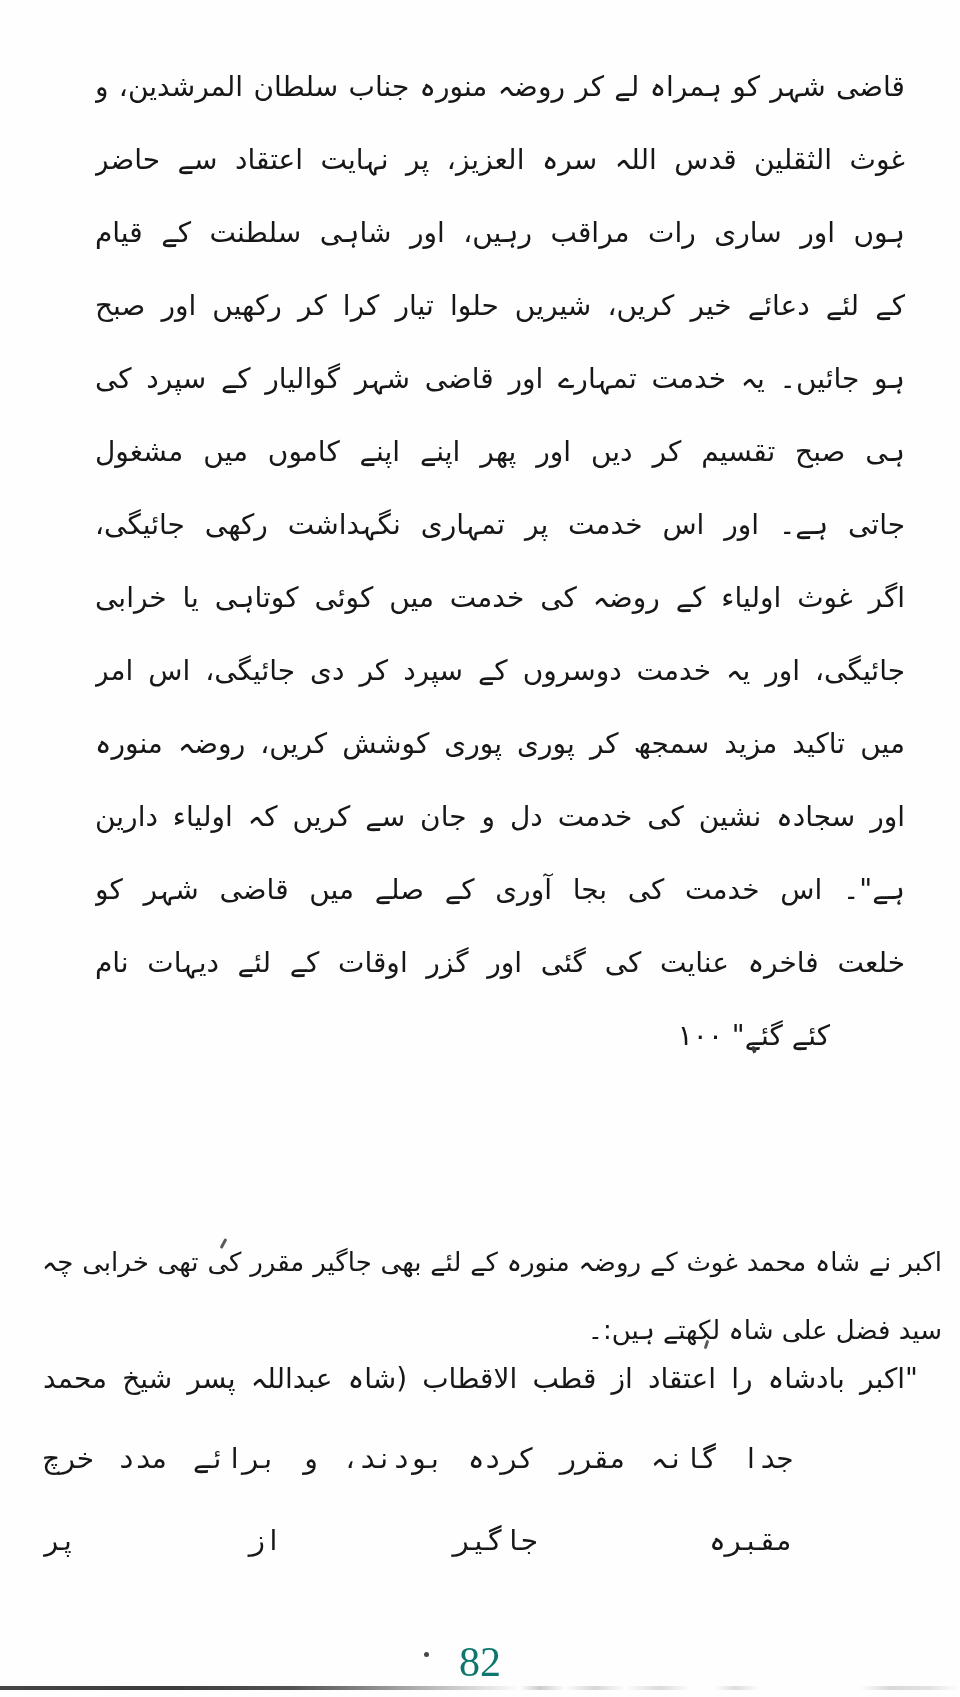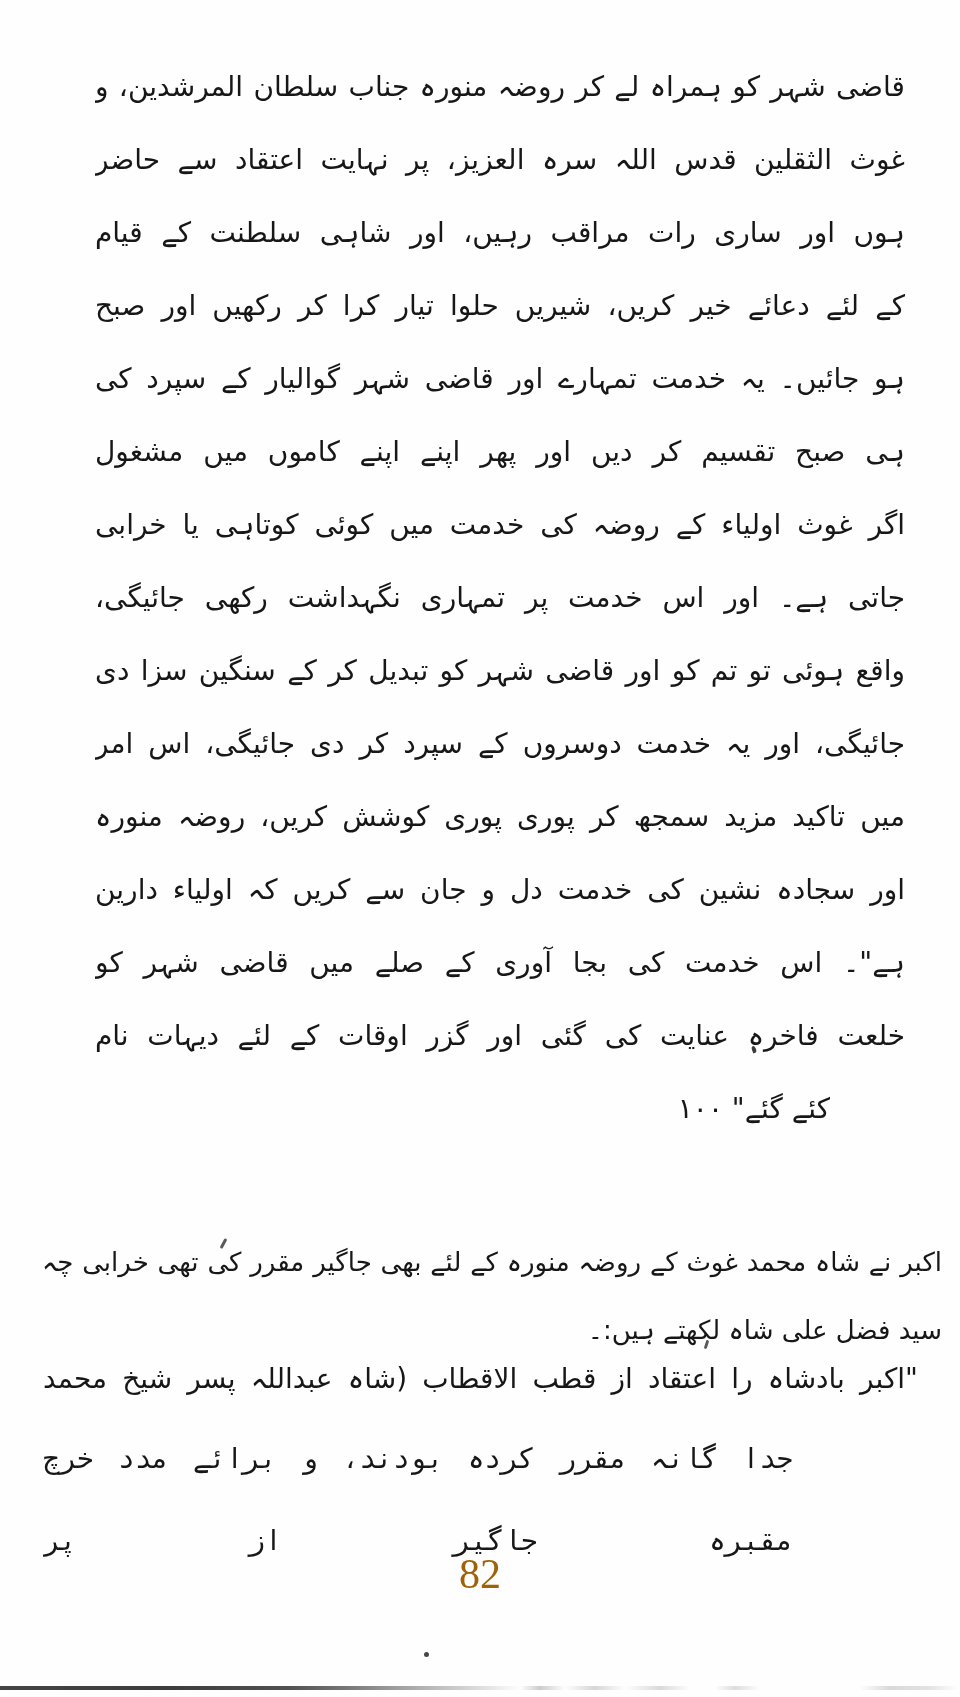--- a/index.html
+++ b/index.html
@@ -51,27 +51,27 @@
   .q2 {
     position: absolute;
     top: 1338px; right: 42px;
     width: 875px;
   }
   .q2 .tline { font-size: 28px; line-height: 82px; }
   .q2 .lastindent { padding-right: 125px; font-family: Liberation Mono, monospace; }
   
   .pagenum {
     position: absolute;
-    top: 1550px; left: 0;
+    top: 1638px; left: 0;
     width: 960px;
     text-align: center;
     direction: ltr;
     font-family: "Liberation Serif", serif;
     font-size: 42px;
-    color: #a16207;
+    color: #0f766e;
   }
   
   .scan-line {
     position: absolute;
     top: 1686px; left: 0;
     width: 960px; height: 4px;
     background: linear-gradient(to right,
       #454545 0px, #3d3d3d 170px, #525252 290px,
       rgba(80,80,80,0.78) 345px, rgba(100,100,100,0.5) 420px,
       rgba(120,120,120,0.3) 470px, rgba(0,0,0,0) 520px,
@@ -95,23 +95,22 @@
 
 <div class="page">
 
   <div class="q1">
     <div class="tline just">قاضی شہر کو ہمراہ لے کر روضہ منورہ جناب سلطان المرشدین، و</div>
     <div class="tline just">غوث الثقلین قدس اللہ سرہ العزیز، پر نہایت اعتقاد سے حاضر</div>
     <div class="tline just">ہوں اور ساری رات مراقب رہیں، اور شاہی سلطنت کے قیام</div>
     <div class="tline just">کے لئے دعائے خیر کریں، شیریں حلوا تیار کرا کر رکھیں اور صبح</div>
     <div class="tline just">ہو جائیں۔ یہ خدمت تمہارے اور قاضی شہر گوالیار کے سپرد کی</div>
     <div class="tline just">ہی صبح تقسیم کر دیں اور پھر اپنے اپنے کاموں میں مشغول</div>
+    <div class="tline just">جاتی ہے۔ اور اس خدمت پر تمہاری نگہداشت رکھی جائیگی،</div>
     <div class="tline just">اگر غوث اولیاء کے روضہ کی خدمت میں کوئی کوتاہی یا خرابی</div>
-    <div class="tline just">جاتی ہے۔ اور اس خدمت پر تمہاری نگہداشت رکھی جائیگی،</div>
-    <div class="tline just">واقع ہوئی تو تم کو اور قاضی شہر کو تبدیل کر کے سنگین سزا دی</div>
     <div class="tline just">جائیگی، اور یہ خدمت دوسروں کے سپرد کر دی جائیگی، اس امر</div>
     <div class="tline just">میں تاکید مزید سمجھ کر پوری پوری کوشش کریں، روضہ منورہ</div>
     <div class="tline just">اور سجادہ نشین کی خدمت دل و جان سے کریں کہ اولیاء دارین</div>
     <div class="tline just">ہے"۔ اس خدمت کی بجا آوری کے صلے میں قاضی شہر کو</div>
     <div class="tline just">خلعت فاخرہ عنایت کی گئی اور گزر اوقات کے لئے دیہات نام</div>
     <div class="tline qend">کئے گئے" ۱۰۰</div>
   </div>
 
   <div class="para">
     <div class="tline just">اکبر نے شاہ محمد غوث کے روضہ منورہ کے لئے بھی جاگیر مقرر کی تھی خرابی چہ</div>

